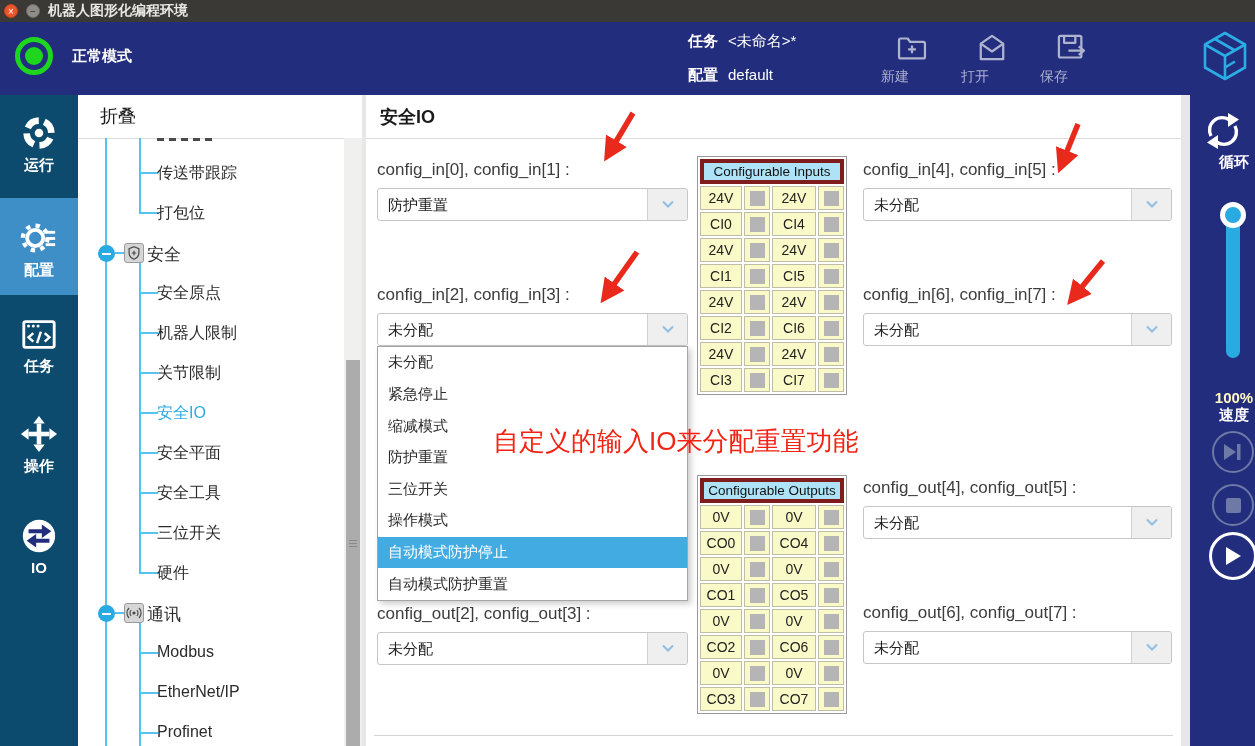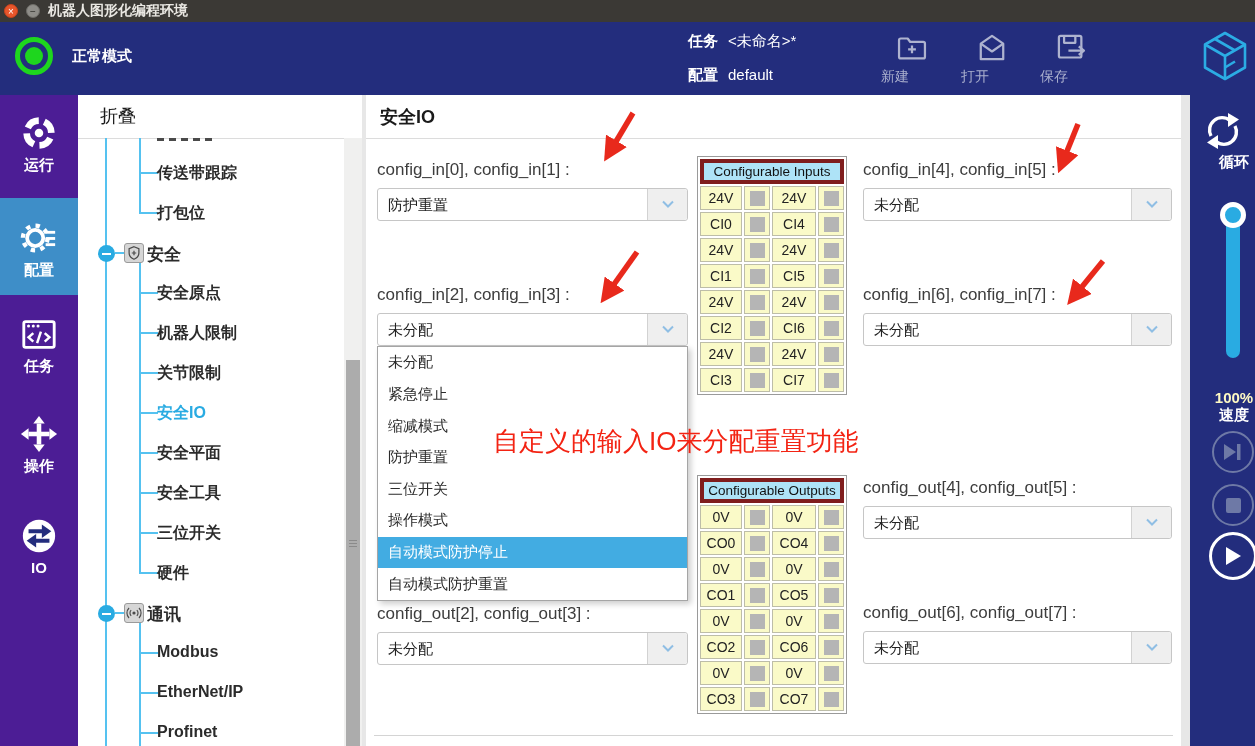--- a/index.html
+++ b/index.html
@@ -21,35 +21,35 @@
   .status-dot{width:18px;height:18px;border-radius:50%;background:#1ED61E;}
   .mode-label{position:absolute;left:72px;top:25px;font-size:15px;font-weight:bold;color:#fff;}
   .info-row{position:absolute;left:688px;display:flex;gap:10px;font-size:15px;color:#fff;}
   .info-row .k{font-weight:bold;}
   .hdr-btn{position:absolute;top:8px;width:62px;height:62px;text-align:left;cursor:default;}
   .hdr-btn svg{display:block;margin:0 auto;}
   .hdr-btn .lbl{margin-top:2px;font-size:14px;color:#ABB0CE;}
   .logo{position:absolute;left:1200px;top:8px;}
 
   
-  .left-rail{position:absolute;left:0;top:95px;width:78px;height:651px;background:#4c1d95;}
+  .left-rail{position:absolute;left:0;top:95px;width:78px;height:651px;background:#0c4a6e;}
   .rail-item{position:absolute;left:0;width:78px;text-align:center;}
   .rail-item.active{background:#3E8EC8;}
   .rail-item svg{display:block;margin:6px auto 0;}
   .rail-label{margin-top:4px;font-size:15px;font-weight:bold;color:#fff;}
 
   
   .tree-panel{position:absolute;left:78px;top:95px;width:284px;height:651px;background:#fff;overflow:hidden;}
   .panel-head{position:absolute;left:22px;top:9px;font-size:18px;font-weight:normal;color:#1a1a1a;}
   .panel-sep{position:absolute;left:0;top:43px;width:100%;height:1px;background:#DCDCDC;}
   .tree-line{position:absolute;width:2px;background:#55C2F0;}
   .tree-rows{position:absolute;left:0;top:58px;width:266px;}
   .tree-row{position:relative;height:40px;}
   .branch{position:absolute;left:61px;top:19px;width:19px;height:2px;background:#55C2F0;}
-  .t-label{position:absolute;left:79px;top:10px;font-size:16px;color:#2b2b2b;white-space:nowrap;font-weight:bold;}
+  .t-label{position:absolute;left:79px;top:10px;font-size:16px;color:#2b2b2b;white-space:nowrap;}
   .t-label.active{color:#29ABE2;}
   .tree-row.group .t-label{left:69px;font-size:17px;}
   .toggle{position:absolute;left:20px;top:12px;width:17px;height:17px;border-radius:50%;background:#29ABE2;}
   .toggle::after{content:"";position:absolute;left:4px;top:7.5px;width:9px;height:2px;background:#fff;}
   .g-branch{position:absolute;left:37px;top:19px;width:9px;height:2px;background:#55C2F0;}
   .tree-ico{position:absolute;left:46px;top:10px;width:20px;height:20px;background:#D6D6D6;
             border:1px solid #9a9a9a;border-radius:3px;display:flex;align-items:center;justify-content:center;}
   .text-sliver{position:absolute;left:79px;top:43px;width:56px;height:3px;
     background:repeating-linear-gradient(90deg,#4a4a4a 0 7px,transparent 7px 12px);}
   .scroll-track{position:absolute;right:0;top:43px;width:18px;height:608px;background:#F0F0EF;}

